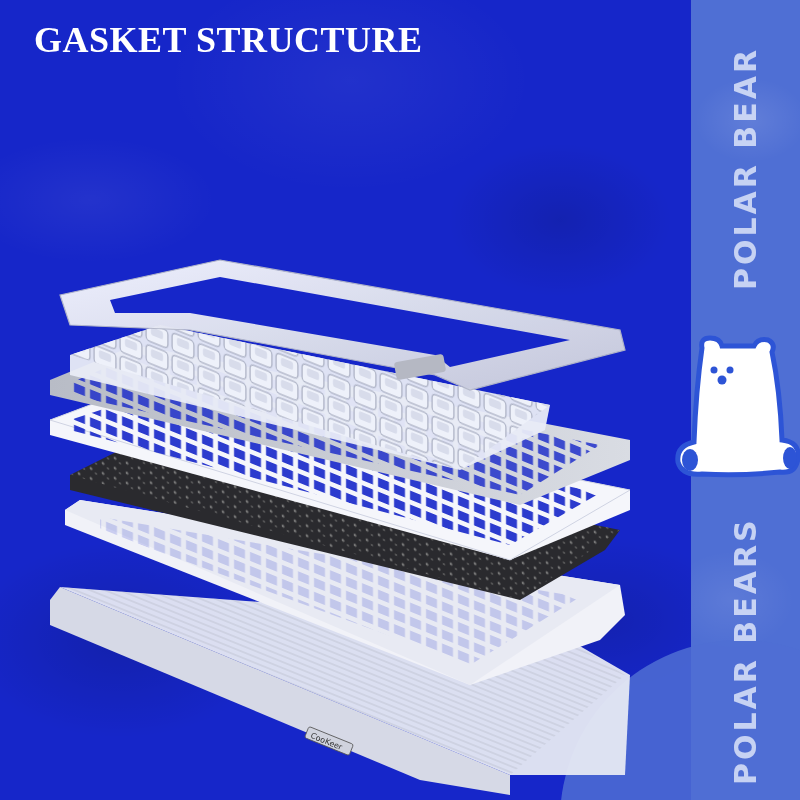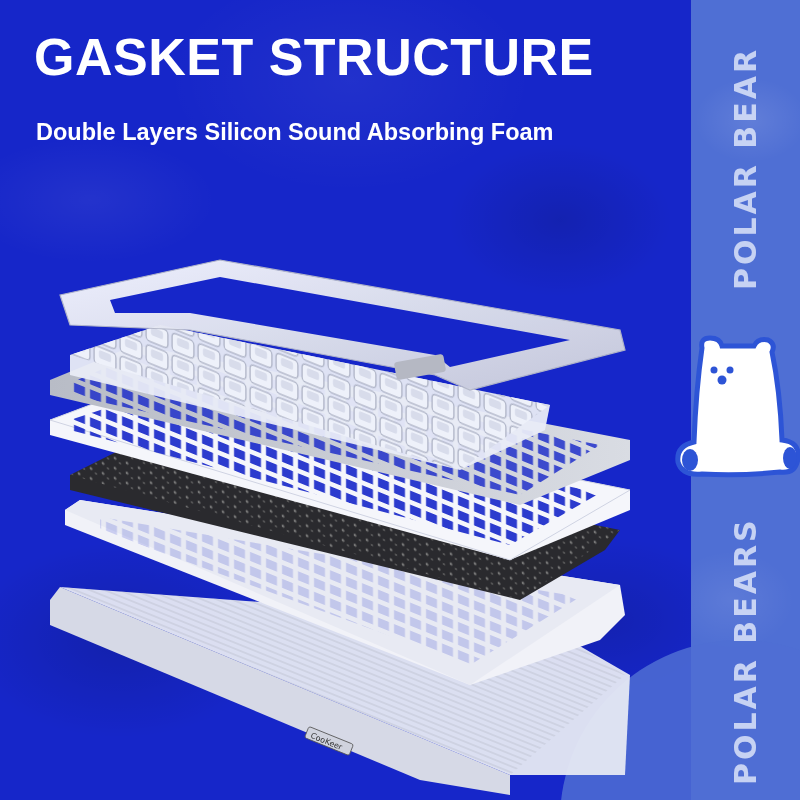--- a/index.html
+++ b/index.html
@@ -12,37 +12,36 @@
         radial-gradient(ellipse 200px 120px at 600px 620px, rgba(0,0,0,0.12), transparent 70%),
         radial-gradient(ellipse 260px 160px at 350px 80px, rgba(255,255,255,0.05), transparent 70%),
         #1626c9;
     }
     .strip { position: absolute; left: 691px; top: 0; width: 109px; height: 800px;
       background:
         radial-gradient(ellipse 80px 60px at 60px 120px, rgba(255,255,255,0.10), transparent 70%),
         radial-gradient(ellipse 90px 70px at 40px 600px, rgba(255,255,255,0.08), transparent 70%),
         #4f6fd4; }
     .curve { position: absolute; left: 560px; top: 640px; width: 360px; height: 360px; border-radius: 50%; background: #4f6fd4; opacity: 0.85; }
-    .title { position: absolute; left: 34px; top: 31px; margin: 0; color: #ffffff; font-family: Liberation Sans, sans-serif; font-weight: bold; font-size: 52px; letter-spacing: 0.5px; line-height: 1; }
+    .title { position: absolute; left: 34px; top: 22px; margin: 0; color: #ffffff; font-family: Liberation Serif, serif; font-weight: bold; font-size: 36px; letter-spacing: 0.5px; line-height: 1; }
     .subtitle { position: absolute; left: 36px; top: 121px; margin: 0; color: #ffffff; font-family: "Liberation Sans", sans-serif; font-weight: bold; font-size: 23.5px; line-height: 1; }
     .vtext { position: absolute; color: rgba(225,232,250,0.82); font-family: "DejaVu Sans", sans-serif; font-weight: bold; font-size: 30px; letter-spacing: 3px; transform-origin: left top; transform: rotate(-90deg); white-space: nowrap; }
     .vtext.top { left: 728px; top: 290px; }
     .vtext.bottom { left: 728px; top: 785px; }
     .bear { position: absolute; left: 672px; top: 330px; width: 128px; height: 150px; }
     .kb { position: absolute; left: 40px; top: 255px; width: 600px; height: 540px; }
   </style>
 </head>
 <body>
 
 <div class="canvas">
   <div class="strip"></div>
   <div class="curve"></div>
 
   <h1 class="title">GASKET STRUCTURE</h1>
-  <p class="subtitle">Double Layers Silicon Sound Absorbing Foam</p>
 
   <div class="vtext top">POLAR BEAR</div>
   <div class="vtext bottom">POLAR BEARS</div>
 
   <svg class="bear" viewBox="0 0 128 150">
     <path d="M30 18 Q28 8 38 8 Q48 8 50 16 L82 16 Q86 8 96 10 Q104 14 100 22 Q108 60 110 110 Q128 112 126 128 Q124 144 108 142 Q70 146 30 144 Q10 146 6 132 Q4 116 22 112 Q24 60 30 18 Z" fill="#ffffff" stroke="#2d54d6" stroke-width="5"></path>
     <circle cx="42" cy="40" r="3.5" fill="#2d54d6"></circle>
     <circle cx="58" cy="40" r="3.5" fill="#2d54d6"></circle>
     <circle cx="50" cy="50" r="4.5" fill="#2d54d6"></circle>
     <ellipse cx="18" cy="130" rx="8" ry="11" fill="#2d54d6"></ellipse>

